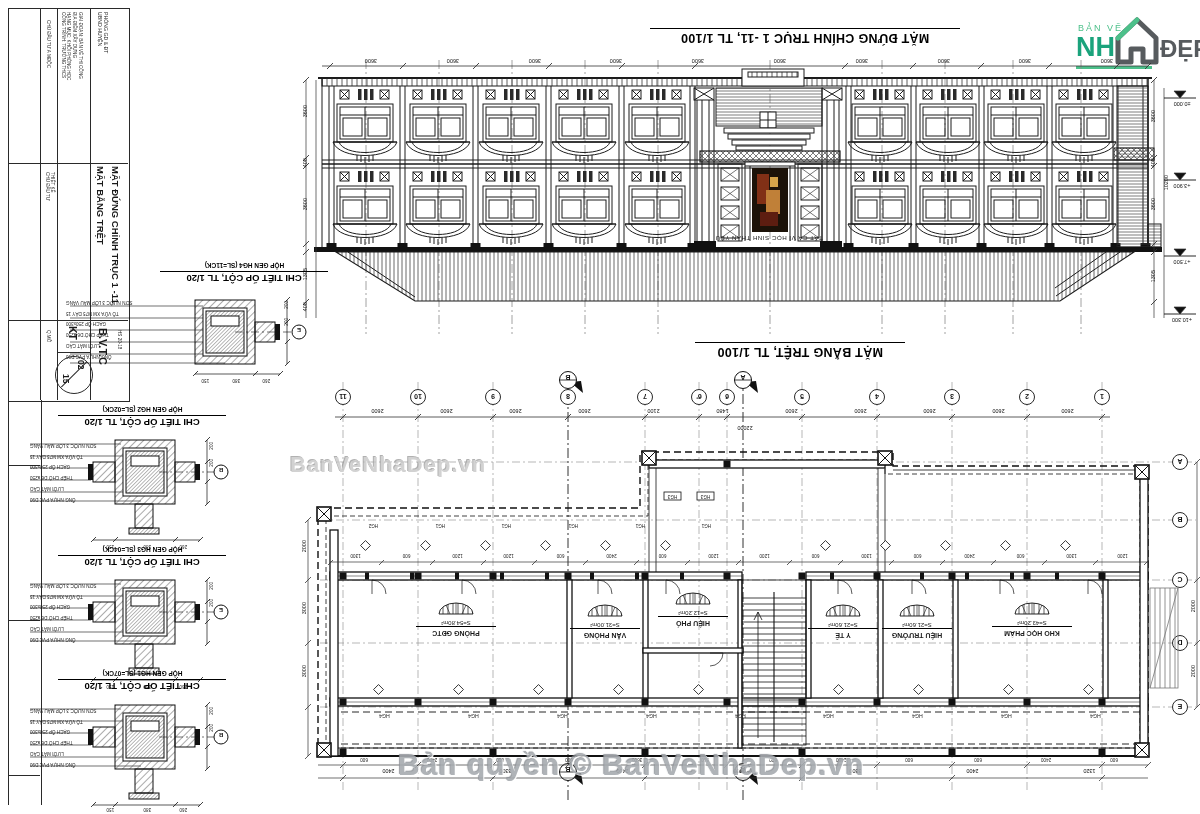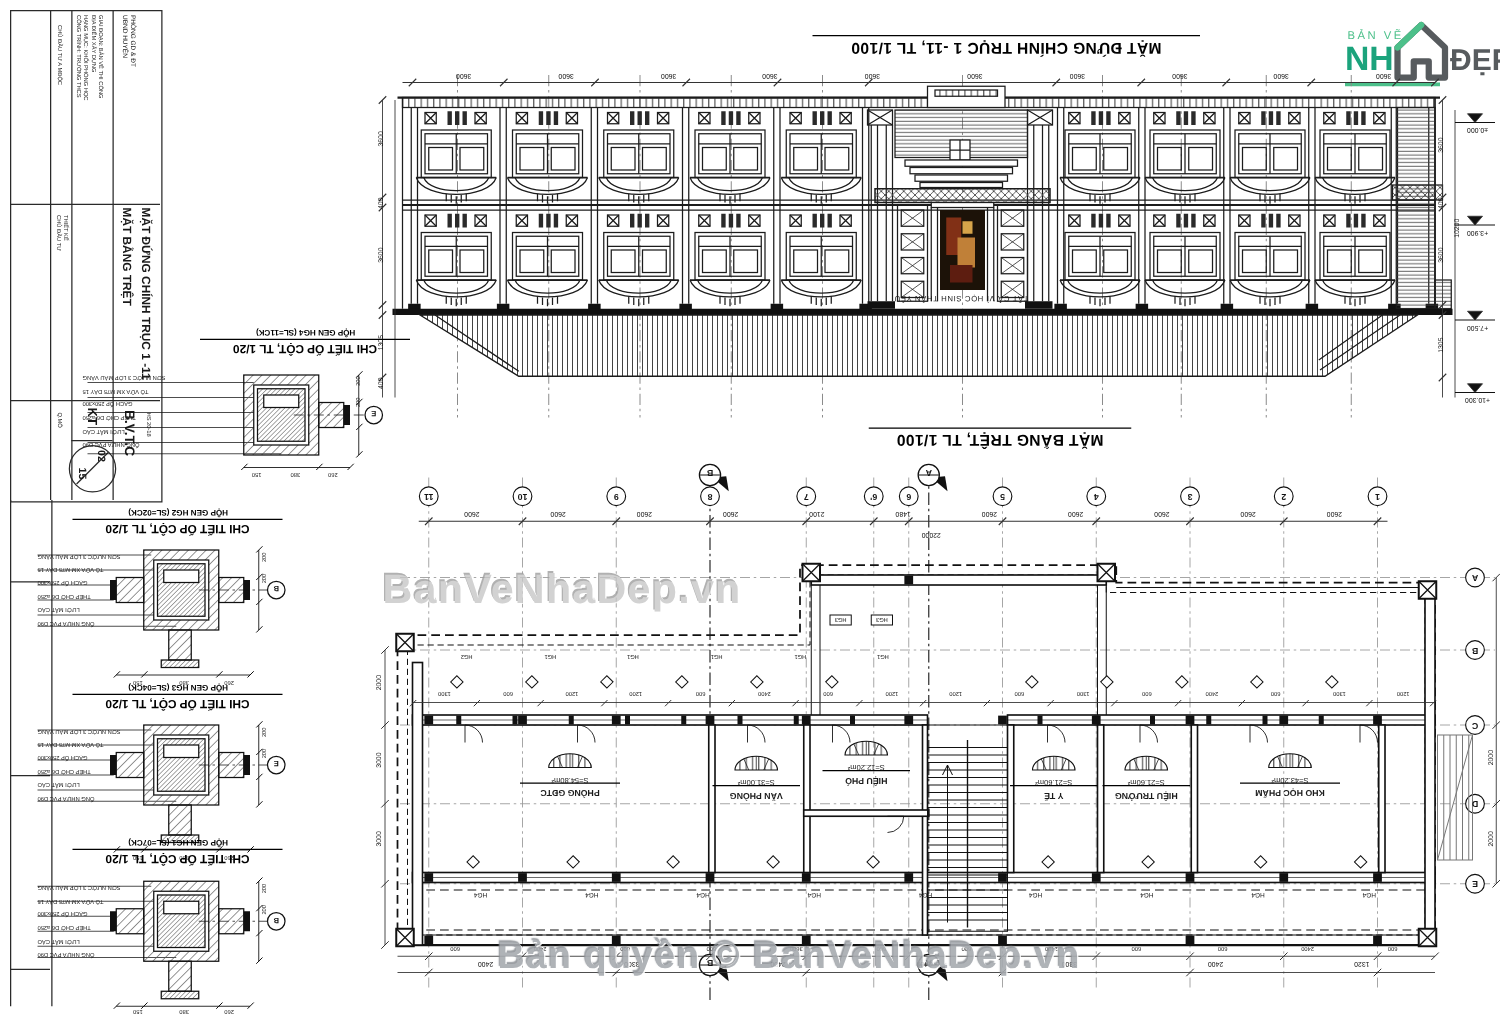--- a/index.html
+++ b/index.html
@@ -744,16 +744,16 @@
 <div class="abs row" style="left:92px;top:806px;width:110px">
 
 <div class="dt r180">150</div>
       <div class="dt r180">380</div>
       <div class="dt r180">260</div>
     </div>
 <div class="abs dt vlr r180" style="left:209px;top:707px">200</div>
 <div class="abs dt vlr r180" style="left:209px;top:724px">200</div>
 <div class="abs gb r180" style="left:213px;top:732px;width:16px;font-size:6px">B</div>
 
-<div class="abs wm" style="left:306px;top:452px;font-size:33px">BanVeNhaDep.vn</div>
+<div class="abs wm" style="left:290px;top:452px;font-size:22px">BanVeNhaDep.vn</div>
 <div class="abs cp" style="left:398px;top:748px;font-size:30px">Bản quyền © BanVeNhaDep.vn</div>
 
 </div>
 
 </body></html>

